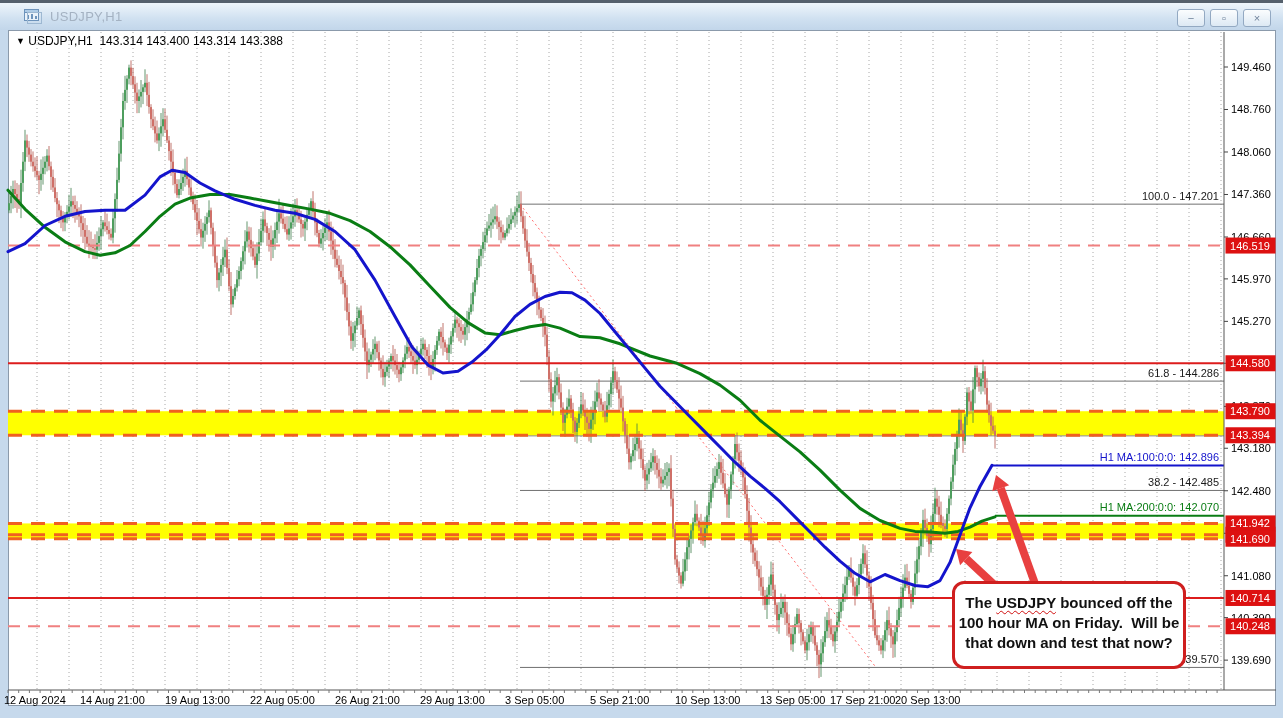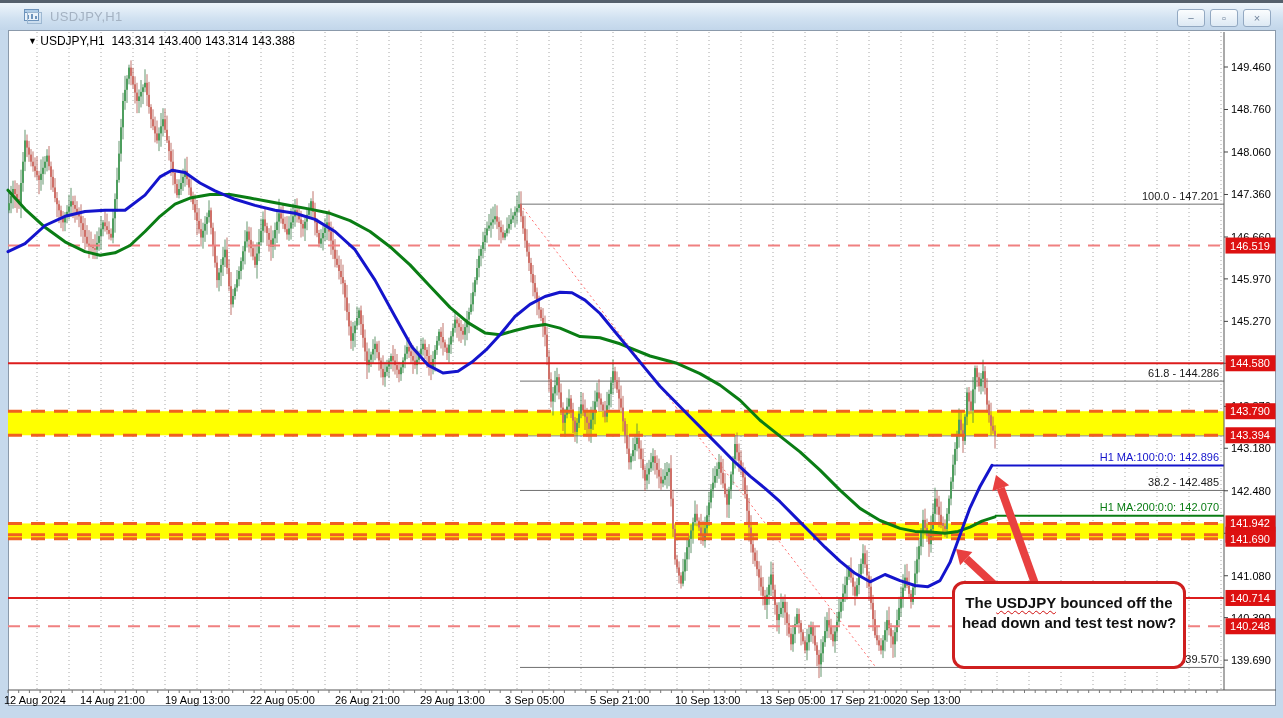--- a/index.html
+++ b/index.html
@@ -15,21 +15,21 @@
   #winbtns{position:absolute;right:12px;top:6px;display:flex;gap:5px;}
   .winbtn{width:28px;height:18px;border:1px solid #93a9c2;border-radius:3px;
     background:linear-gradient(#fbfdfe,#dde9f4);color:#70839b;font-size:11px;line-height:16px;
     text-align:center;cursor:default;user-select:none;}
   
   #chartwrap{position:absolute;left:8px;top:30px;width:1268px;height:676px;background:#ffffff;
     border:1px solid #8b9aab;}
   svg{position:absolute;left:0;top:0;}
   svg text{font-family:"Liberation Sans",sans-serif;}
   
-  #ohlc{position:absolute;left:16px;top:34px;font-size:12px;color:#000;white-space:pre;z-index:3;margin-left:12px;}
+  #ohlc{position:absolute;left:16px;top:34px;font-size:12px;color:#000;white-space:pre;z-index:3;}
   #ohlc .dd{font-size:9px;position:relative;top:-1px;}
   
   
   #note{position:absolute;left:952px;top:581px;width:234px;height:88px;background:#ffffff;
     border:3px solid #cf1f1f;border-radius:12px;z-index:6;padding-top:9px;
     font-size:15px;font-weight:bold;color:#111;text-align:center;line-height:20px;}
   #note div{white-space:pre;}
   #note .sp{text-decoration:underline;text-decoration-style:wavy;text-decoration-color:#d01010;
     text-decoration-thickness:1px;text-underline-offset:2px;}
 </style>
@@ -1296,15 +1296,16 @@
       <line x1="1002" y1="592" x2="966.2273771505489" y2="558.5603742929045" stroke="#e84040" stroke-width="8"></line>
       <polygon points="956,549 972.3733320531304,551.9856318389801 960.0814222479675,565.1351167468289" fill="#e84040"></polygon>
       <line x1="1038" y1="592" x2="1000.7301065504947" y2="488.17672539066393" stroke="#e84040" stroke-width="8"></line>
       <polygon points="996,475 1009.2008585873501,485.13594260820304 992.2593545136393,491.2175081731248" fill="#e84040"></polygon>
     </svg>
 
   <div id="ohlc"><span class="dd">▼</span> <span>USDJPY,H1</span>  <span>143.314</span> <span>143.400</span> <span>143.314</span> <span>143.388</span></div>
 
   <div id="note">
     <div><span>The </span><span class="sp">USDJPY</span><span> bounced off the</span></div>
-    <div>head down and test test now?</div>
+    <div>100 hour MA on Friday.  Will be</div>
+    <div>that down and test that now?</div>
   </div>
 </div>
 
 </body></html>

